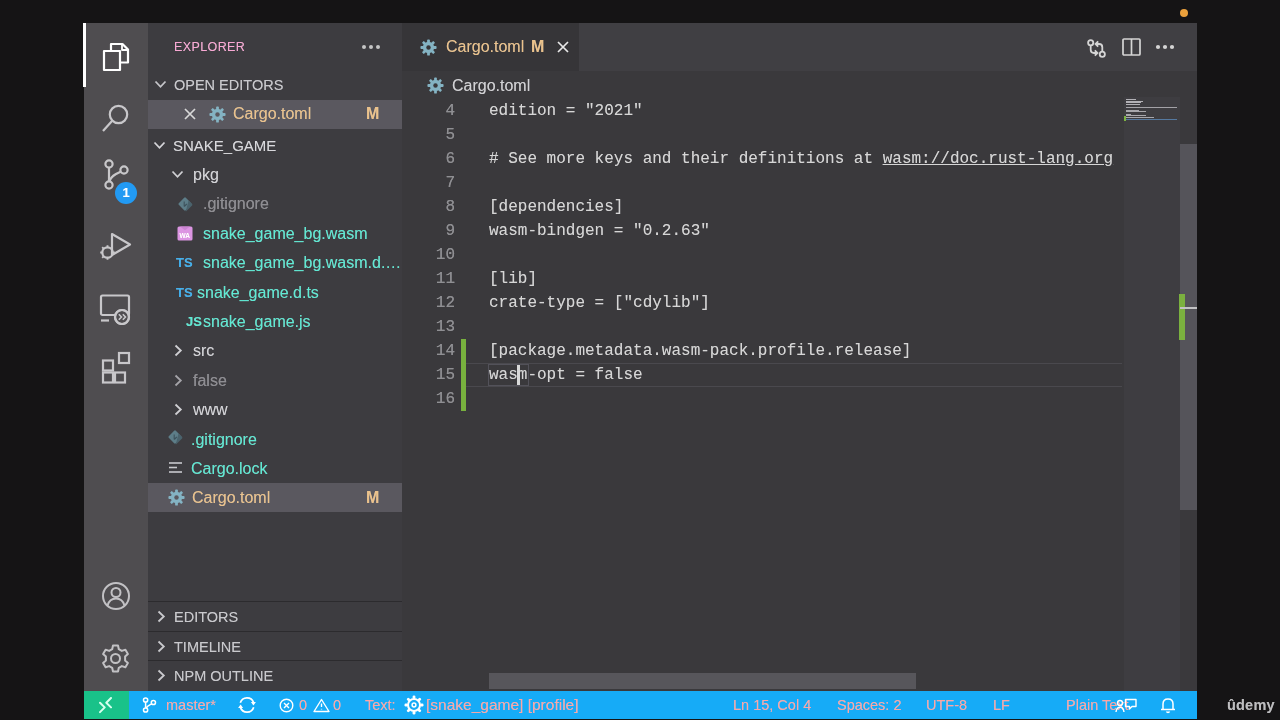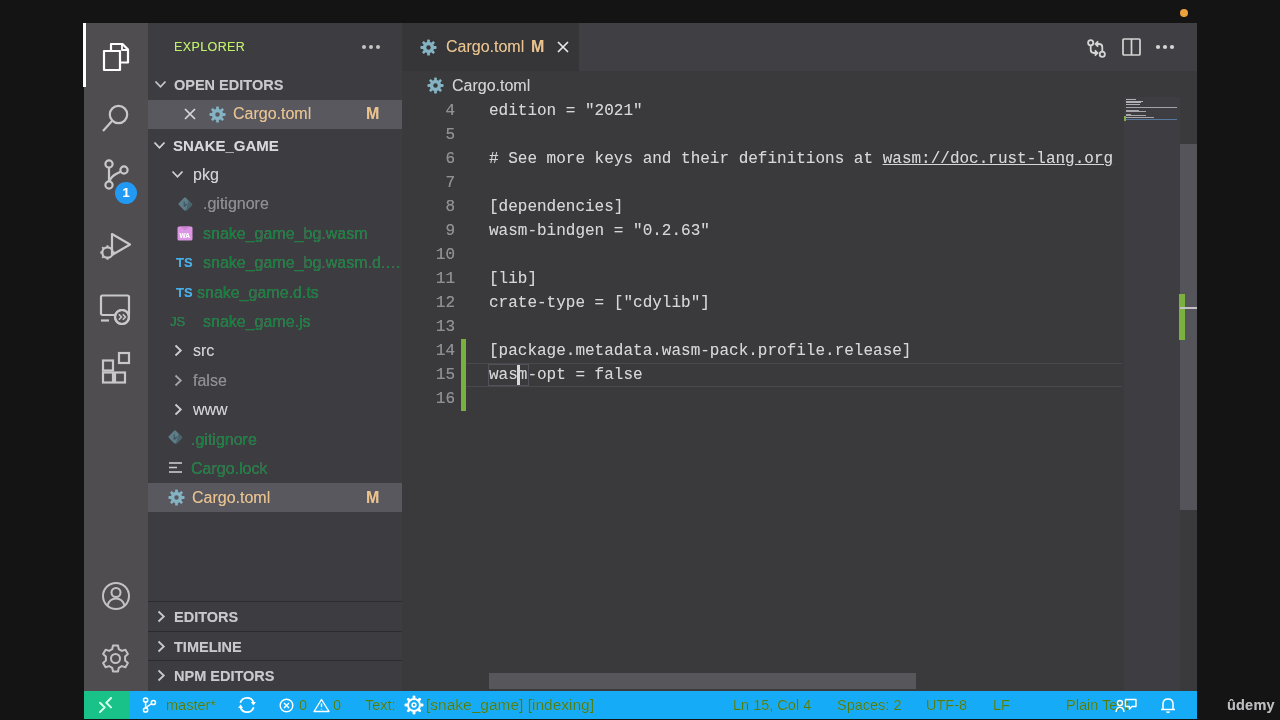--- a/index.html
+++ b/index.html
@@ -7,24 +7,24 @@
 body{font-family:"Liberation Sans",sans-serif;position:relative;text-shadow:0 0 0.6px rgba(255,255,255,0.35)}
 .abs{position:absolute}
 
 #activitybar{left:84px;top:23px;width:64px;height:668px;background:#4f4d50}
 #sidebar{left:148px;top:23px;width:254px;height:668px;background:#3d3c40}
 #editor{left:402px;top:23px;width:795px;height:668px;background:#3a393c}
 #tabstrip{left:402px;top:23px;width:795px;height:48px;background:#403f43}
 #activetab{left:402px;top:23px;width:177px;height:48px;background:#363538}
 #statusgreen{left:84px;top:691px;width:45px;height:28px;background:#19c289}
 #statusblue{left:129px;top:691px;width:1068px;height:28px;background:#16abf7}
-.sbtext{color:#4d7c0f;font-size:14.5px;line-height:28px;white-space:nowrap}
-
-.hdr{color:#c9c9cd;font-weight:bold;font-size:14.5px}
-.row{position:absolute;height:29px;line-height:29px;font-size:16px;color:#15803d;white-space:nowrap}
+.sbtext{color:#fca5a5;font-size:14.5px;line-height:28px;white-space:nowrap}
+
+.hdr{color:#c9c9cd;font-weight:normal;font-size:14.5px}
+.row{position:absolute;height:29px;line-height:29px;font-size:16px;color:#5eead4;white-space:nowrap}
 .dim{color:#8e8d92}
 .mod{color:#ebc28b}
 .mono{font-family:"Liberation Mono",monospace}
 svg{display:block}
 </style>
 </head>
 <body>
 
 <div class="abs" id="activitybar"></div>
 <div class="abs" id="sidebar"></div>
@@ -96,21 +96,21 @@
     </g>
   </svg>
 
 <svg class="abs" style="left:100px;top:643px" width="31" height="31" viewBox="0 0 31 31">
     <g fill="none" stroke="#c2c1c4" stroke-width="2">
       <circle cx="15.5" cy="15.5" r="4.5"></circle>
       <path d="M13 2.5 L18 2.5 L18.8 6.2 L21.8 7.9 L25.4 6.7 L27.9 11 L25.1 13.6 L25.1 17.4 L27.9 20 L25.4 24.3 L21.8 23.1 L18.8 24.8 L18 28.5 L13 28.5 L12.2 24.8 L9.2 23.1 L5.6 24.3 L3.1 20 L5.9 17.4 L5.9 13.6 L3.1 11 L5.6 6.7 L9.2 7.9 L12.2 6.2 Z" stroke-linejoin="round"></path>
     </g>
   </svg>
 
-<div class="abs" style="left:174px;top:40px;color:#bef264;font-size:12.5px;letter-spacing:.4px">EXPLORER</div>
+<div class="abs" style="left:174px;top:40px;color:#f9a8d4;font-size:12.5px;letter-spacing:.4px">EXPLORER</div>
 <div class="abs" style="left:361px;top:44px;width:20px;height:6px">
 <svg width="20" height="6">
       <circle cx="3" cy="3" r="2" fill="#c5c5c5"></circle>
       <circle cx="10" cy="3" r="2" fill="#c5c5c5"></circle>
       <circle cx="17" cy="3" r="2" fill="#c5c5c5"></circle>
     </svg>
 </div>
 
 <svg class="abs" style="left:154px;top:80px" width="13" height="9" viewBox="0 0 13 9">
     <polyline points="1.5,1.5 6.5,6.8 11.5,1.5" fill="none" stroke="#c5c5c9" stroke-width="1.8"></polyline>
@@ -138,21 +138,21 @@
       </g>
       <circle cx="8" cy="8" r="2.1" fill="#5a585f"></circle>
     </g>
   </svg>
 <div class="abs mod" style="left:233px;top:105px;font-size:16px">Cargo.toml</div>
 <div class="abs mod" style="left:366px;top:105px;font-size:16px;font-weight:bold">M</div>
 
 <svg class="abs" style="left:153px;top:141px" width="13" height="9" viewBox="0 0 13 9">
     <polyline points="1.5,1.5 6.5,6.8 11.5,1.5" fill="none" stroke="#d5d5d9" stroke-width="1.8"></polyline>
   </svg>
-<div class="abs" style="left:173px;top:137px;color:#d8d8dc;font-weight:bold;font-size:15px">SNAKE_GAME</div>
+<div class="abs" style="left:173px;top:137px;color:#d8d8dc;font-weight:normal;font-size:15px">SNAKE_GAME</div>
 
 <svg class="abs" style="left:171px;top:170px" width="13" height="9" viewBox="0 0 13 9">
     <polyline points="1.5,1.5 6.5,6.8 11.5,1.5" fill="none" stroke="#cfcfd3" stroke-width="1.8"></polyline>
   </svg>
 <div class="row" style="left:193px;top:160px;color:#d4d4d8">pkg</div>
 <svg class="abs" style="left:177px;top:196px" width="16" height="16" viewBox="0 0 16 16">
     <g transform="rotate(45 8 8)">
       <rect x="3" y="3" width="10" height="10" rx="1.2" fill="#5d7d88"></rect>
       <path d="M8 3 L13 3 Q14 3 14 4 L14 13 Z" fill="#4a626c"></path>
     </g>
@@ -162,21 +162,21 @@
 <svg class="abs" style="left:177px;top:226px" width="16" height="15" viewBox="0 0 16 15">
     <rect x="0.5" y="0.5" width="15" height="14" rx="1.5" fill="#dc95e2"></rect>
     <path d="M3 0.5 L8 4.2 L13 0.5 Z" fill="#cb84d2"></path>
     <text x="7.7" y="12.3" font-size="6.5" font-weight="bold" fill="#fff" text-anchor="middle" font-family="Liberation Sans">WA</text>
   </svg>
 <div class="row" style="left:203px;top:219px">snake_game_bg.wasm</div>
 <div class="abs" style="left:176px;top:255px;color:#41b0ee;font-weight:bold;font-size:13px">TS</div>
 <div class="row" style="left:203px;top:248px">snake_game_bg.wasm.d.…</div>
 <div class="abs" style="left:176px;top:285px;color:#41b0ee;font-weight:bold;font-size:13px">TS</div>
 <div class="row" style="left:197px;top:278px">snake_game.d.ts</div>
-<div class="abs" style="left:170px;top:314px;color:#15803d;font-weight:normal;font-size:13px">JS</div>
+<div class="abs" style="left:186px;top:314px;color:#5eead4;font-weight:bold;font-size:13px">JS</div>
 <div class="row" style="left:203px;top:307px">snake_game.js</div>
 <svg class="abs" style="left:174px;top:344px" width="9" height="13" viewBox="0 0 9 13">
     <polyline points="1.5,1.5 6.8,6.5 1.5,11.5" fill="none" stroke="#cfcfd3" stroke-width="1.8"></polyline>
   </svg>
 <div class="row" style="left:193px;top:336px;color:#d4d4d8">src</div>
 <svg class="abs" style="left:174px;top:374px" width="9" height="13" viewBox="0 0 9 13">
     <polyline points="1.5,1.5 6.8,6.5 1.5,11.5" fill="none" stroke="#a5a4a9" stroke-width="1.8"></polyline>
   </svg>
 <div class="row dim" style="left:193px;top:366px">false</div>
 <svg class="abs" style="left:174px;top:403px" width="9" height="13" viewBox="0 0 9 13">
@@ -227,21 +227,21 @@
 <div class="abs hdr" style="left:174px;top:609px">EDITORS</div>
 <div class="abs" style="left:148px;top:631px;width:254px;height:1px;background:#2c2b2e"></div>
 <svg class="abs" style="left:157px;top:640px" width="9" height="13" viewBox="0 0 9 13">
     <polyline points="1.5,1.5 6.8,6.5 1.5,11.5" fill="none" stroke="#c9c9cd" stroke-width="1.8"></polyline>
   </svg>
 <div class="abs hdr" style="left:174px;top:639px">TIMELINE</div>
 <div class="abs" style="left:148px;top:660px;width:254px;height:1px;background:#2c2b2e"></div>
 <svg class="abs" style="left:157px;top:669px" width="9" height="13" viewBox="0 0 9 13">
     <polyline points="1.5,1.5 6.8,6.5 1.5,11.5" fill="none" stroke="#c9c9cd" stroke-width="1.8"></polyline>
   </svg>
-<div class="abs hdr" style="left:174px;top:668px">NPM EDITORS</div>
+<div class="abs hdr" style="left:174px;top:668px">NPM OUTLINE</div>
 
 <svg class="abs" style="left:420px;top:39px" width="17" height="17" viewBox="0 0 16 16">
     <g fill="#84b3c3">
       <circle cx="8" cy="8" r="5.3"></circle>
       <rect x="6.7" y="0.4" width="2.6" height="3.4" rx="0.8"></rect>
       <rect x="6.7" y="12.2" width="2.6" height="3.4" rx="0.8"></rect>
       <rect x="0.4" y="6.7" width="3.4" height="2.6" rx="0.8"></rect>
       <rect x="12.2" y="6.7" width="3.4" height="2.6" rx="0.8"></rect>
       <g transform="rotate(45 8 8)">
         <rect x="6.7" y="0.4" width="2.6" height="3.4" rx="0.8"></rect>
@@ -390,21 +390,21 @@
       <g transform="rotate(45 10 10)">
         <rect x="8.6" y="0.5" width="2.8" height="3.4" rx="1.2"></rect>
         <rect x="8.6" y="16.1" width="2.8" height="3.4" rx="1.2"></rect>
         <rect x="0.5" y="8.6" width="3.4" height="2.8" rx="1.2"></rect>
         <rect x="16.1" y="8.6" width="3.4" height="2.8" rx="1.2"></rect>
       </g>
     </g>
     <circle cx="10" cy="10" r="6" fill="none" stroke="#fff" stroke-width="2"></circle>
     <circle cx="10" cy="10" r="1.9" fill="none" stroke="#fff" stroke-width="1.5"></circle>
   </svg>
-<div class="abs sbtext" style="left:426px;top:691px;font-size:15.5px">[snake_game] [indexing]</div>
+<div class="abs sbtext" style="left:426px;top:691px;font-size:15.5px">[snake_game] [profile]</div>
 <div class="abs sbtext" style="left:733px;top:691px">Ln 15, Col 4</div>
 <div class="abs sbtext" style="left:837px;top:691px">Spaces: 2</div>
 <div class="abs sbtext" style="left:926px;top:691px">UTF-8</div>
 <div class="abs sbtext" style="left:993px;top:691px">LF</div>
 <div class="abs sbtext" style="left:1066px;top:691px">Plain Text</div>
 <svg class="abs" style="left:1115px;top:698px" width="22" height="15" viewBox="0 0 22 15">
     <g fill="none" stroke="#fff" stroke-width="1.4">
       <circle cx="5" cy="5" r="2.5"></circle>
       <path d="M1 14 C1.5 10.5 3 9.2 5 9.2 C7 9.2 8.5 10.5 9 14"></path>
       <path d="M10.5 1.5 L21 1.5 L21 8.5 L17 8.5 L14.5 11 L14.5 8.5 L10.5 8.5 Z" stroke-linejoin="round"></path>

